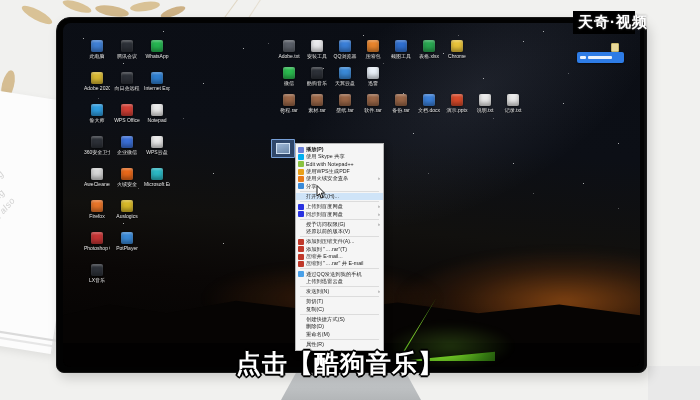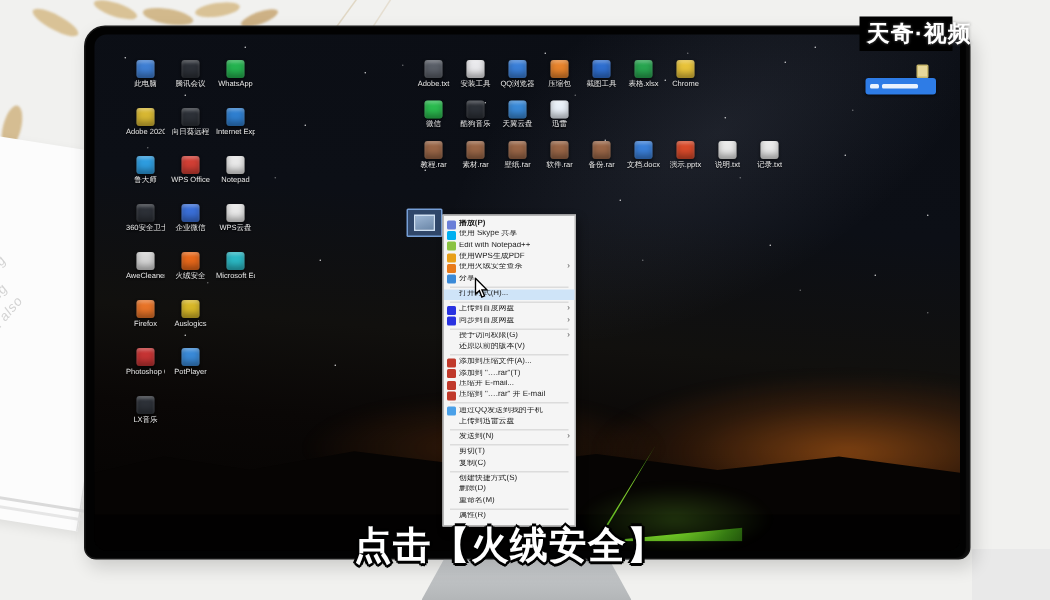--- a/index.html
+++ b/index.html
@@ -447,14 +447,14 @@
       <span class="mlabel">属性(R)</span>
     </div>
   </div>
 
 <div class="cursor">
   <svg width="10" height="14" viewBox="0 0 10 14">
     <polygon points="1,0.5 1,11 3.6,8.8 5.2,13 7,12.2 5.3,8.2 8.6,8.2" fill="#ffffff" stroke="#000000" stroke-width="0.9"></polygon>
   </svg>
 </div>
 
-<div class="caption">点击【火绒安全】</div>
+<div class="caption">点击【酷狗音乐】</div>
 <div class="watermark">天奇·视频</div>
 
 </body></html>

